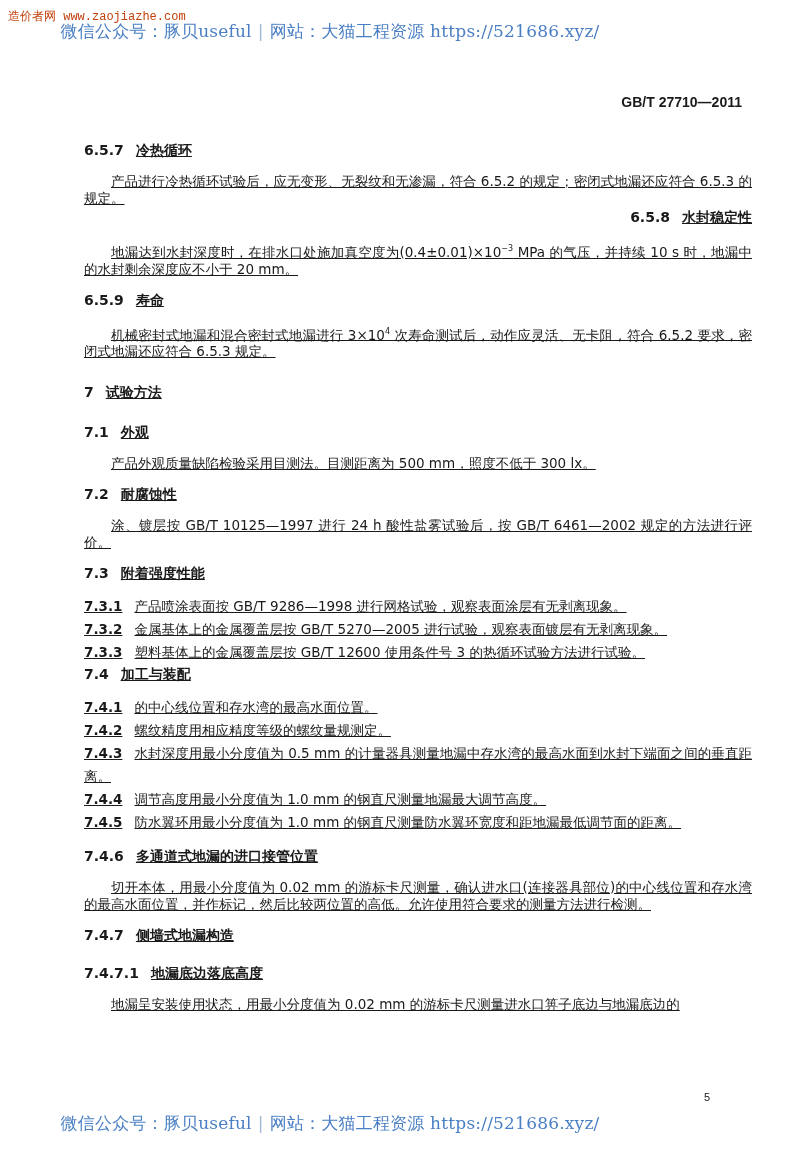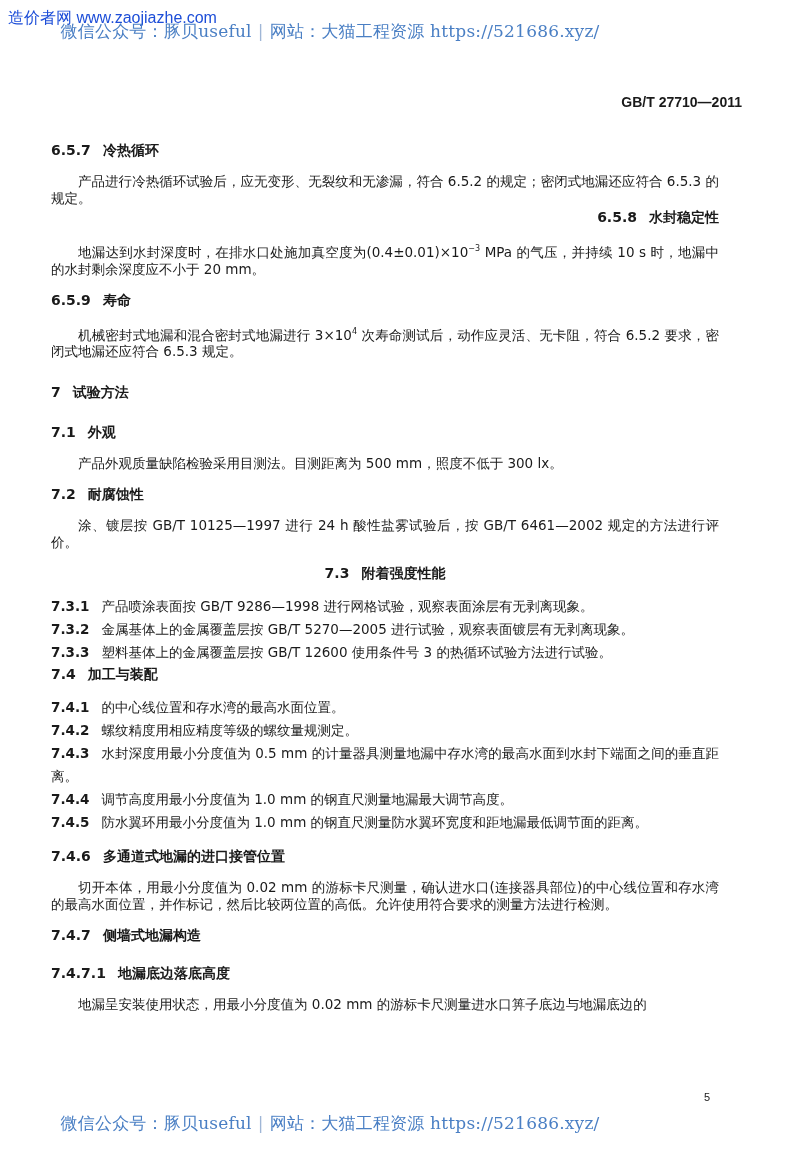--- a/index.html
+++ b/index.html
@@ -1,27 +1,27 @@
 <!DOCTYPE html>
 <html><head>
 <meta charset="utf-8">
 <style>
   html, body { margin:0; padding:0; background:#ffffff; }
   body { width:800px; height:1168px; position:relative; overflow:hidden;
          font-family:"DejaVu Serif","Liberation Serif",serif; color:#1a1a1a; }
-  .wm-top-left { position:absolute; left:8px; top:8px; font-size:16px; color:#1d4ed8;
-                 font-family:Liberation Sans, sans-serif; }
+  .wm-top-left { position:absolute; left:8px; top:8px; font-size:12px; color:#c2410c;
+                 font-family:Liberation Mono, monospace; }
   .wm-banner { position:absolute; left:0; width:660px; text-align:center; font-size:17px;
                color:#4a7fc4; font-family:"DejaVu Serif","Liberation Serif",serif; letter-spacing:0.2px; }
   .wm-banner .sep { color:#9fb6d6; margin:0 6px; }
   .std-no { position:absolute; right:58px; top:94px; font-size:14px; font-weight:bold;
             font-family:"Liberation Sans","DejaVu Sans",sans-serif; }
   .page-no { position:absolute; left:704px; top:1091px; font-size:11px;
              font-family:"Liberation Sans","DejaVu Sans",sans-serif; }
-  .content { position:absolute; left:51px; top:140px; width:668px; }
+  .content { position:absolute; left:84px; top:140px; width:668px;text-decoration:underline; }
   .h { font-size:14px; font-weight:bold; font-family:"DejaVu Sans","Liberation Sans",sans-serif;
        margin:0; line-height:20px; }
   .h .num { display:inline-block; margin-right:12px; font-weight:bold; }
   .p { font-size:13.5px; line-height:17px; margin:0; text-indent:2em; text-align:justify;
        font-family:"DejaVu Sans","Liberation Sans",sans-serif; }
   .item { font-size:13.5px; line-height:23px; margin:0; text-align:justify;
           font-family:"DejaVu Sans","Liberation Sans",sans-serif; }
   .item .num { font-weight:bold; margin-right:12px; }
   sup { font-size:8px; }
 </style>
@@ -48,21 +48,21 @@
   <p class="p" style="margin-top:13px;"><span>机械密封式地漏和混合密封式地漏进行 3×10</span><sup>4</sup><span> 次寿命测试后，动作应灵活、无卡阻，符合 6.5.2 要求，密闭式地漏还应符合 6.5.3 规定。</span></p>
 
   <div class="h" style="margin-top:22px;"><span class="num">7</span><span>试验方法</span></div>
 
   <div class="h" style="margin-top:20px;"><span class="num">7.1</span><span>外观</span></div>
   <p class="p" style="margin-top:13px;">产品外观质量缺陷检验采用目测法。目测距离为 500 mm，照度不低于 300 lx。</p>
 
   <div class="h" style="margin-top:12px;"><span class="num">7.2</span><span>耐腐蚀性</span></div>
   <p class="p" style="margin-top:13px;">涂、镀层按 GB/T 10125—1997 进行 24 h 酸性盐雾试验后，按 GB/T 6461—2002 规定的方法进行评价。</p>
 
-  <div class="h" style="margin-top:12px;text-align:center;"><span class="num">7.3</span><span>附着强度性能</span></div>
+  <div class="h" style="margin-top:12px;"><span class="num">7.3</span><span>附着强度性能</span></div>
   <div style="margin-top:12px;">
     <p class="item"><span class="num">7.3.1</span><span>产品喷涂表面按 GB/T 9286—1998 进行网格试验，观察表面涂层有无剥离现象。</span></p>
     <p class="item"><span class="num">7.3.2</span><span>金属基体上的金属覆盖层按 GB/T 5270—2005 进行试验，观察表面镀层有无剥离现象。</span></p>
     <p class="item"><span class="num">7.3.3</span><span>塑料基体上的金属覆盖层按 GB/T 12600 使用条件号 3 的热循环试验方法进行试验。</span></p>
   </div>
 
   <div class="h" style=""><span class="num">7.4</span><span>加工与装配</span></div>
   <div style="margin-top:12px;">
     <p class="item"><span class="num">7.4.1</span><span>的中心线位置和存水湾的最高水面位置。</span></p>
     <p class="item"><span class="num">7.4.2</span><span>螺纹精度用相应精度等级的螺纹量规测定。</span></p>

